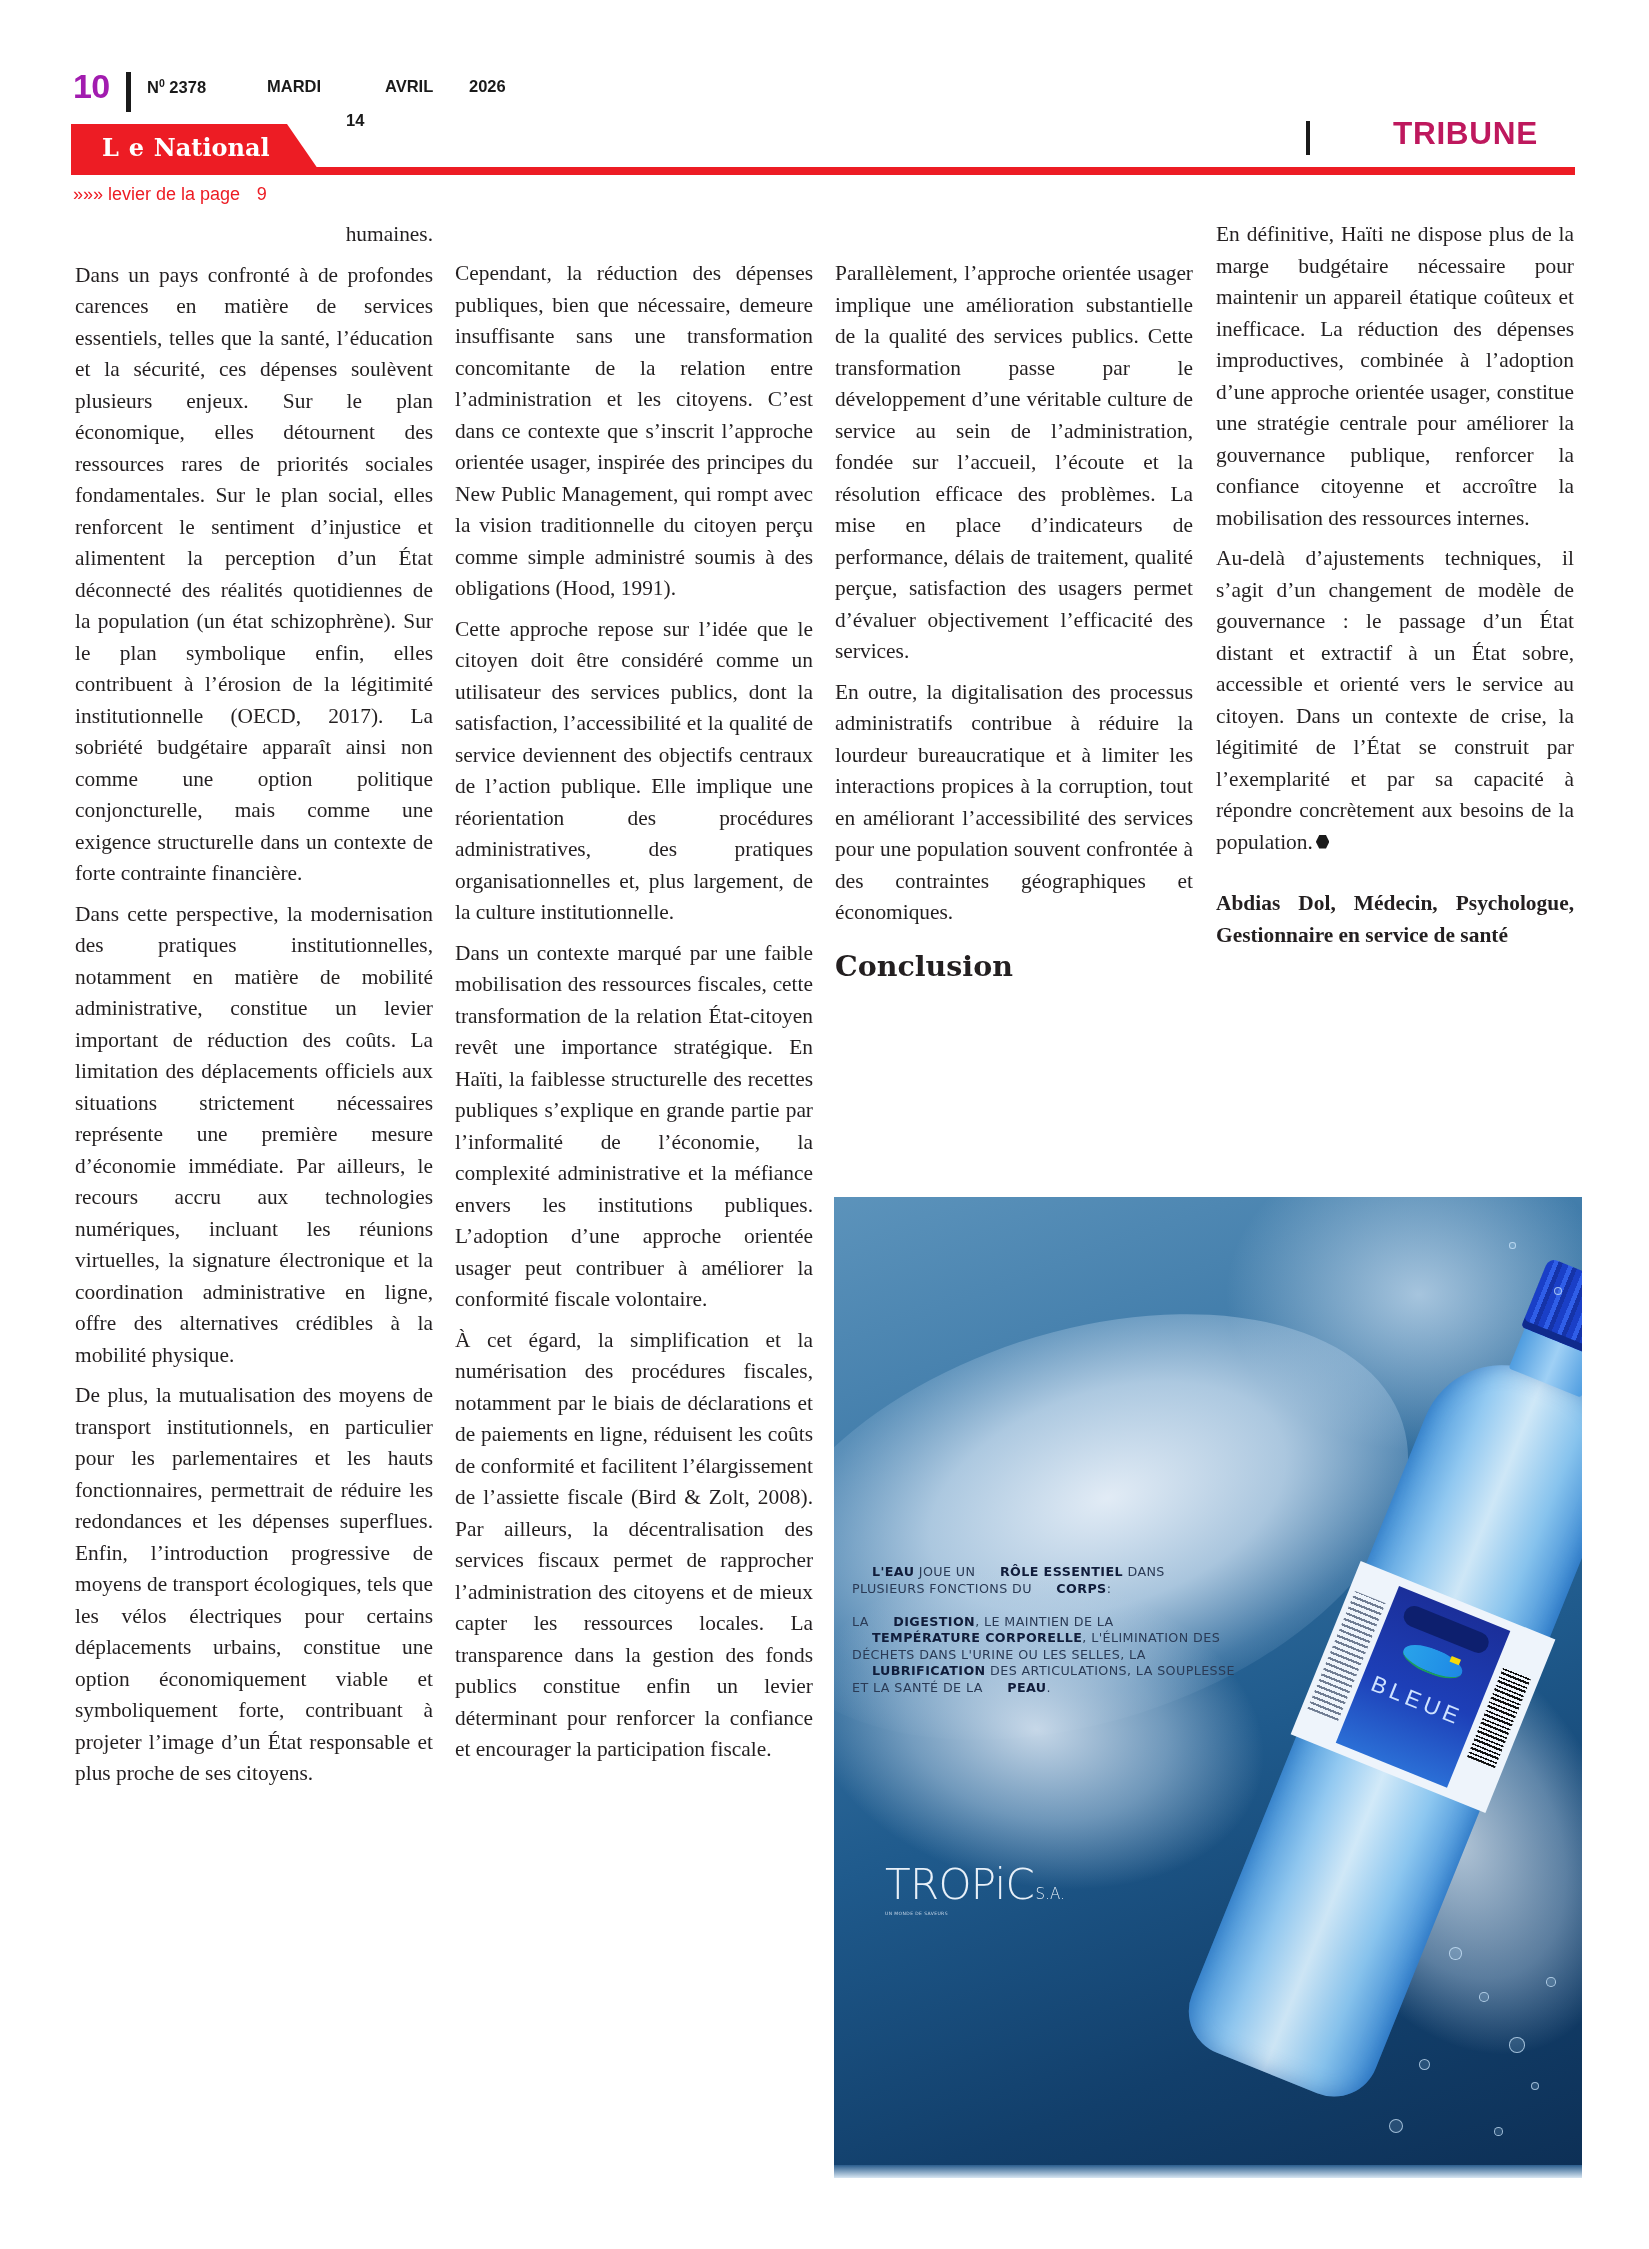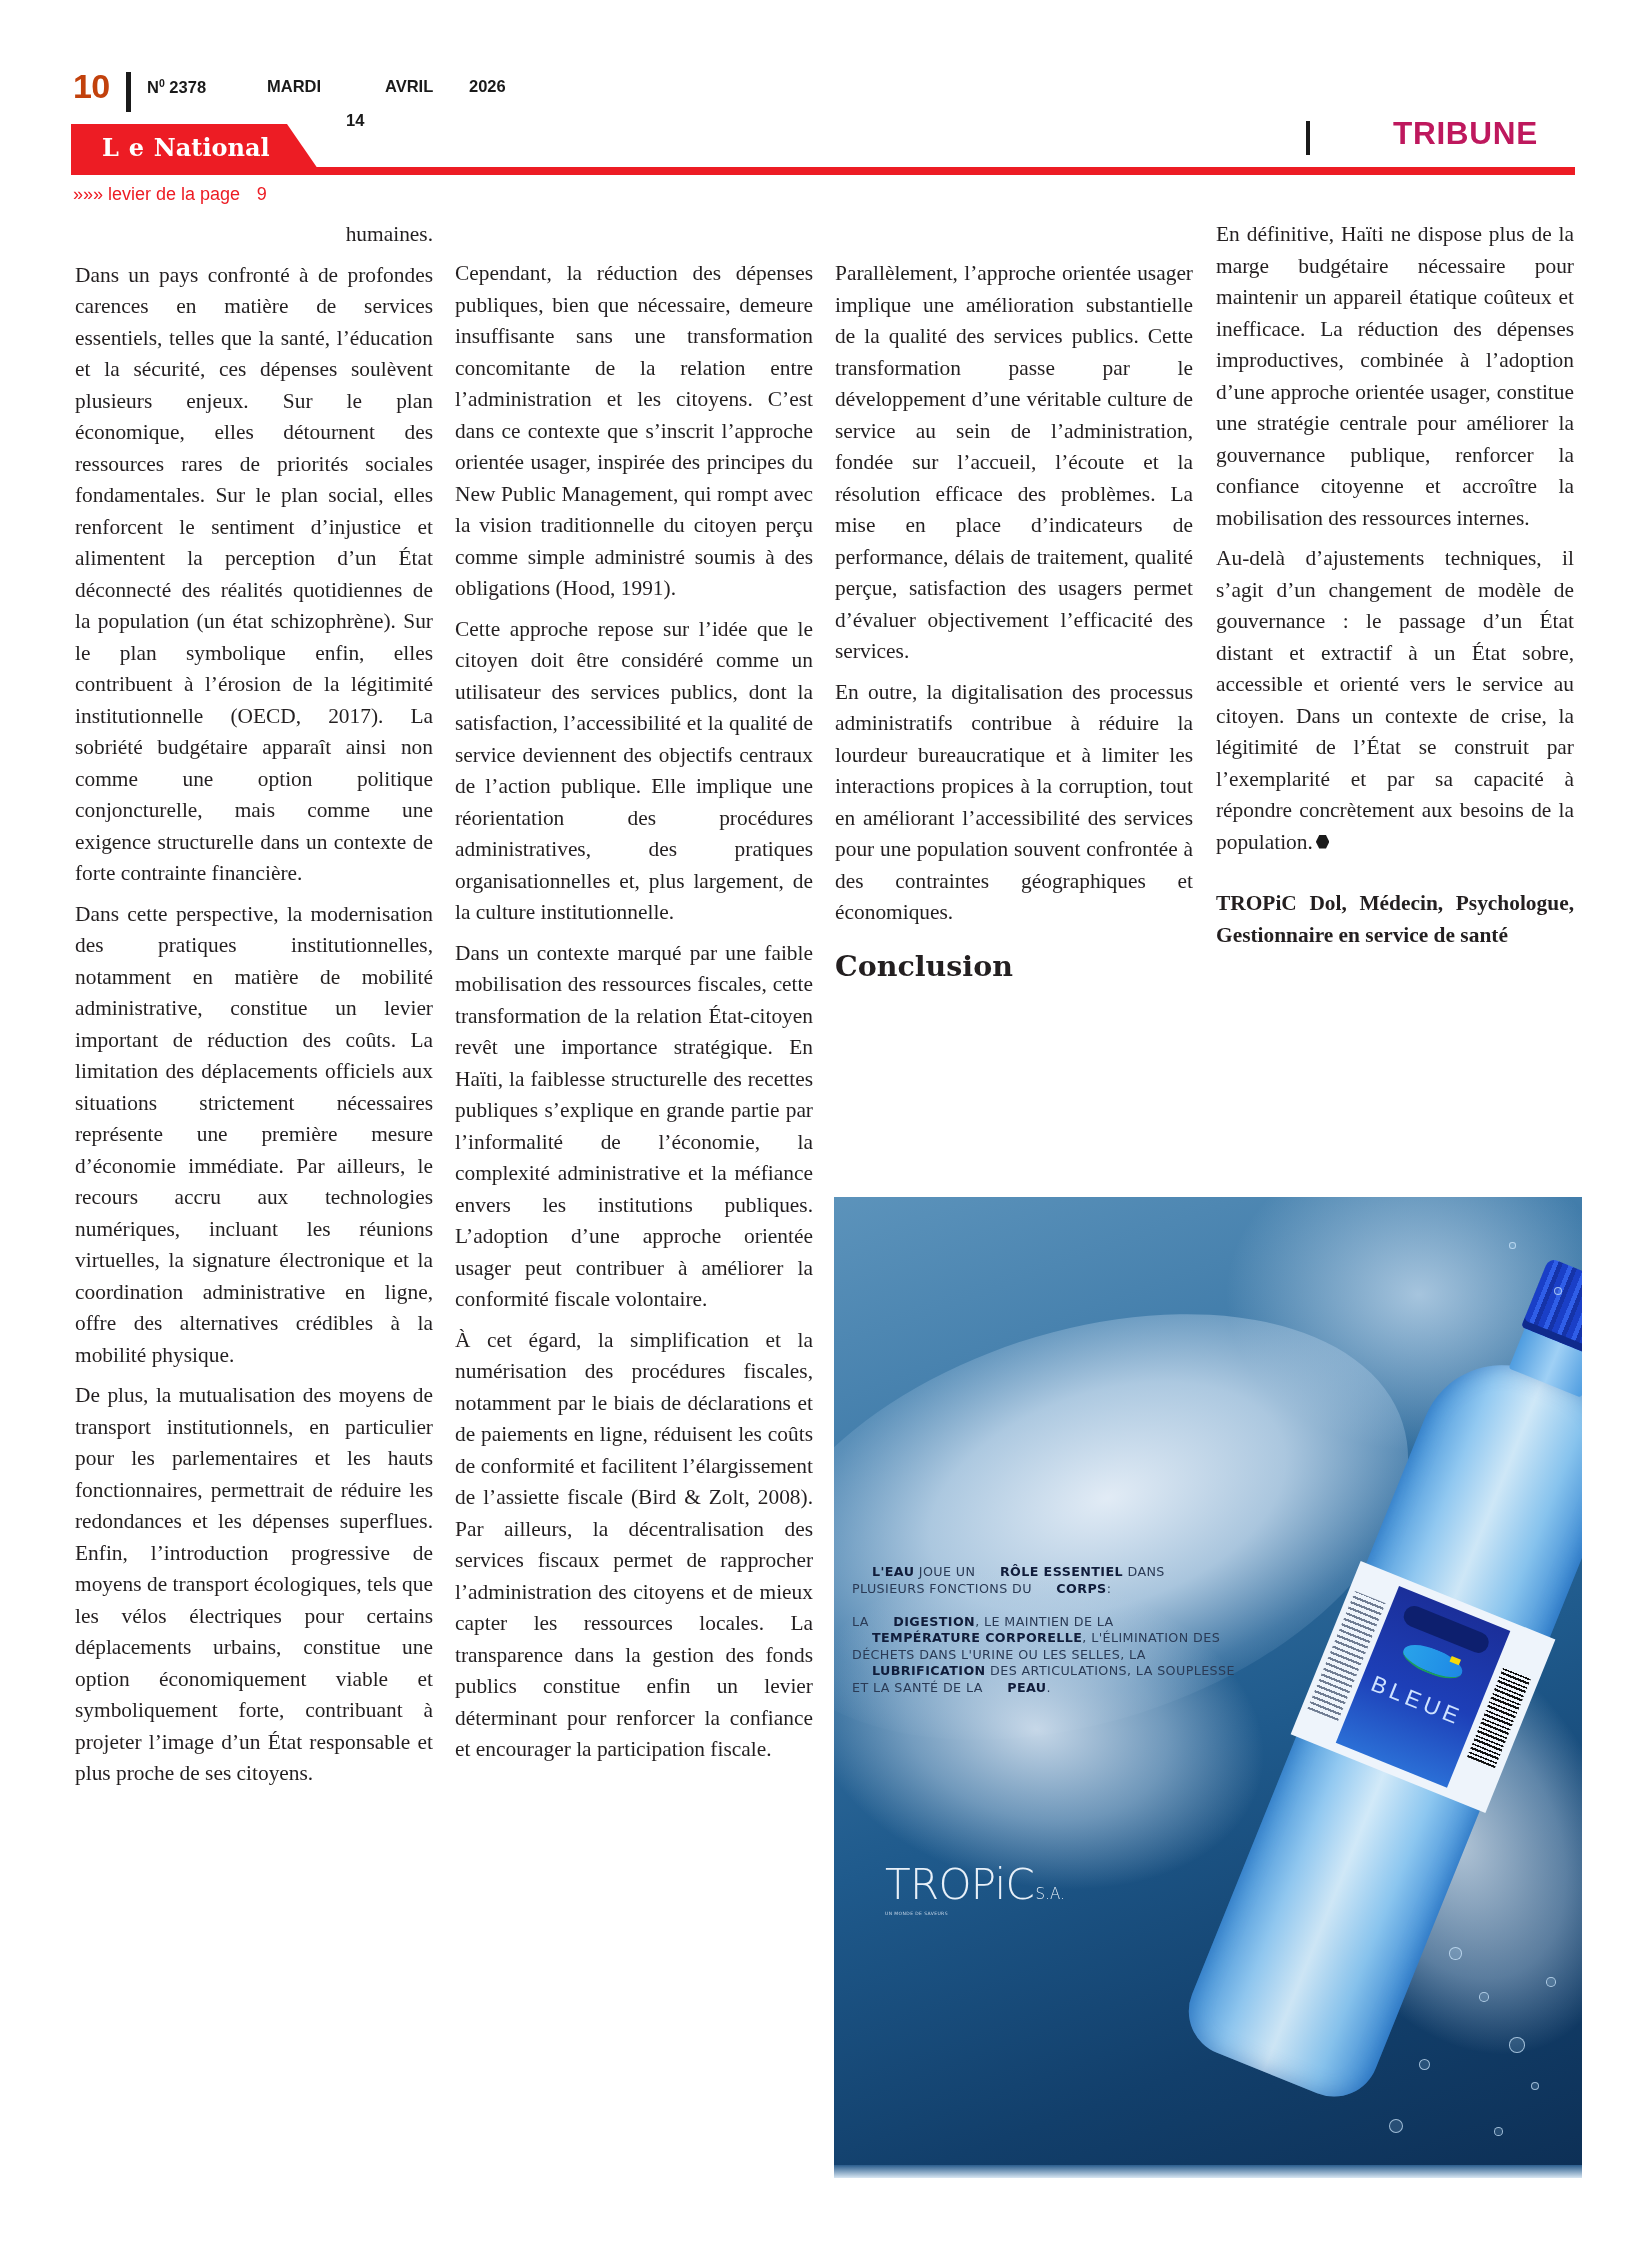--- a/index.html
+++ b/index.html
@@ -1,19 +1,19 @@
 <!DOCTYPE html>
 <html style="font-size:12px"><head>
 <meta charset="utf-8">
 <style>
   html, body { margin: 0; padding: 0; background: #ffffff; }
   body { width: 1650px; height: 2250px; position: relative; overflow: hidden; font-family: "Liberation Serif", "DejaVu Serif", serif; color: #231f20; }
 
   
-  .folio { position: absolute; left: 73px; top: 69px; font-family: "Liberation Sans", "DejaVu Sans", sans-serif; font-weight: 700; font-size: 34px; letter-spacing: -0.7px; color: #c2410c; line-height: 1; }
+  .folio { position: absolute; left: 73px; top: 69px; font-family: "Liberation Sans", "DejaVu Sans", sans-serif; font-weight: 700; font-size: 34px; letter-spacing: -0.7px; color: #a21caf; line-height: 1; }
   .folio-bar { position: absolute; left: 126px; top: 72px; width: 4.5px; height: 40px; background: #1a1a1a; }
   .meta { position: absolute; top: 78px; font-family: "Liberation Sans", "DejaVu Sans", sans-serif; font-weight: 700; font-size: 16.5px; color: #1a1a1a; line-height: 1; }
   .meta.issue { left: 147px; }
   .meta.issue sup { font-size: 10.5px; vertical-align: 6px; }
   .meta.day { left: 267px; }
   .meta.date { left: 346px; margin-top: 34px; }
   .meta.month { left: 385px; }
   .meta.year { left: 469px; }
 
   .brand-band { position: absolute; left: 71px; top: 124px; width: 1504px; height: 51px; }
@@ -123,21 +123,21 @@
 
 <div class="col col3" style="top:258px">
   <p>Parallèlement, l’approche orientée usager implique une amélioration substantielle de la qualité des services publics. Cette transformation passe par le développement d’une véritable culture de service au sein de l’administration, fondée sur l’accueil, l’écoute et la résolution efficace des problèmes. La mise en place d’indicateurs de performance, délais de traitement, qualité perçue, satisfaction des usagers permet d’évaluer objectivement l’efficacité des services.</p>
   <p>En outre, la digitalisation des processus administratifs contribue à réduire la lourdeur bureaucratique et à limiter les interactions propices à la corruption, tout en améliorant l’accessibilité des services pour une population souvent confrontée à des contraintes géographiques et économiques.</p>
   <h2>Conclusion</h2>
 </div>
 
 <div class="col col4">
   <p>En définitive, Haïti ne dispose plus de la marge budgétaire nécessaire pour maintenir un appareil étatique coûteux et inefficace. La réduction des dépenses improductives, combinée à l’adoption d’une approche orientée usager, constitue une stratégie centrale pour améliorer la gouvernance publique, renforcer la confiance citoyenne et accroître la mobilisation des ressources internes.</p>
   <p><span>Au-delà d’ajustements techniques, il s’agit d’un changement de modèle de gouvernance : le passage d’un État distant et extractif à un État sobre, accessible et orienté vers le service au citoyen. Dans un contexte de crise, la légitimité de l’État se construit par l’exemplarité et par sa capacité à répondre concrètement aux besoins de la population.</span><span class="end-mark"></span></p>
-  <p class="signature">TROPiC Dol, Médecin, Psychologue, Gestionnaire en service de santé</p>
+  <p class="signature">Abdias Dol, Médecin, Psychologue, Gestionnaire en service de santé</p>
 </div>
 
 <div class="ad">
   <div class="ad-haze"></div>
   <div class="ad-swirl1"></div>
   <div class="ad-swirl2"></div>
   <div class="ad-swirl3"></div>
 
   <div class="ad-copy">
     <p><b>L'EAU</b><span> JOUE UN </span><b>RÔLE ESSENTIEL</b><span> DANS PLUSIEURS FONCTIONS DU </span><b>CORPS</b><span>:</span></p>

